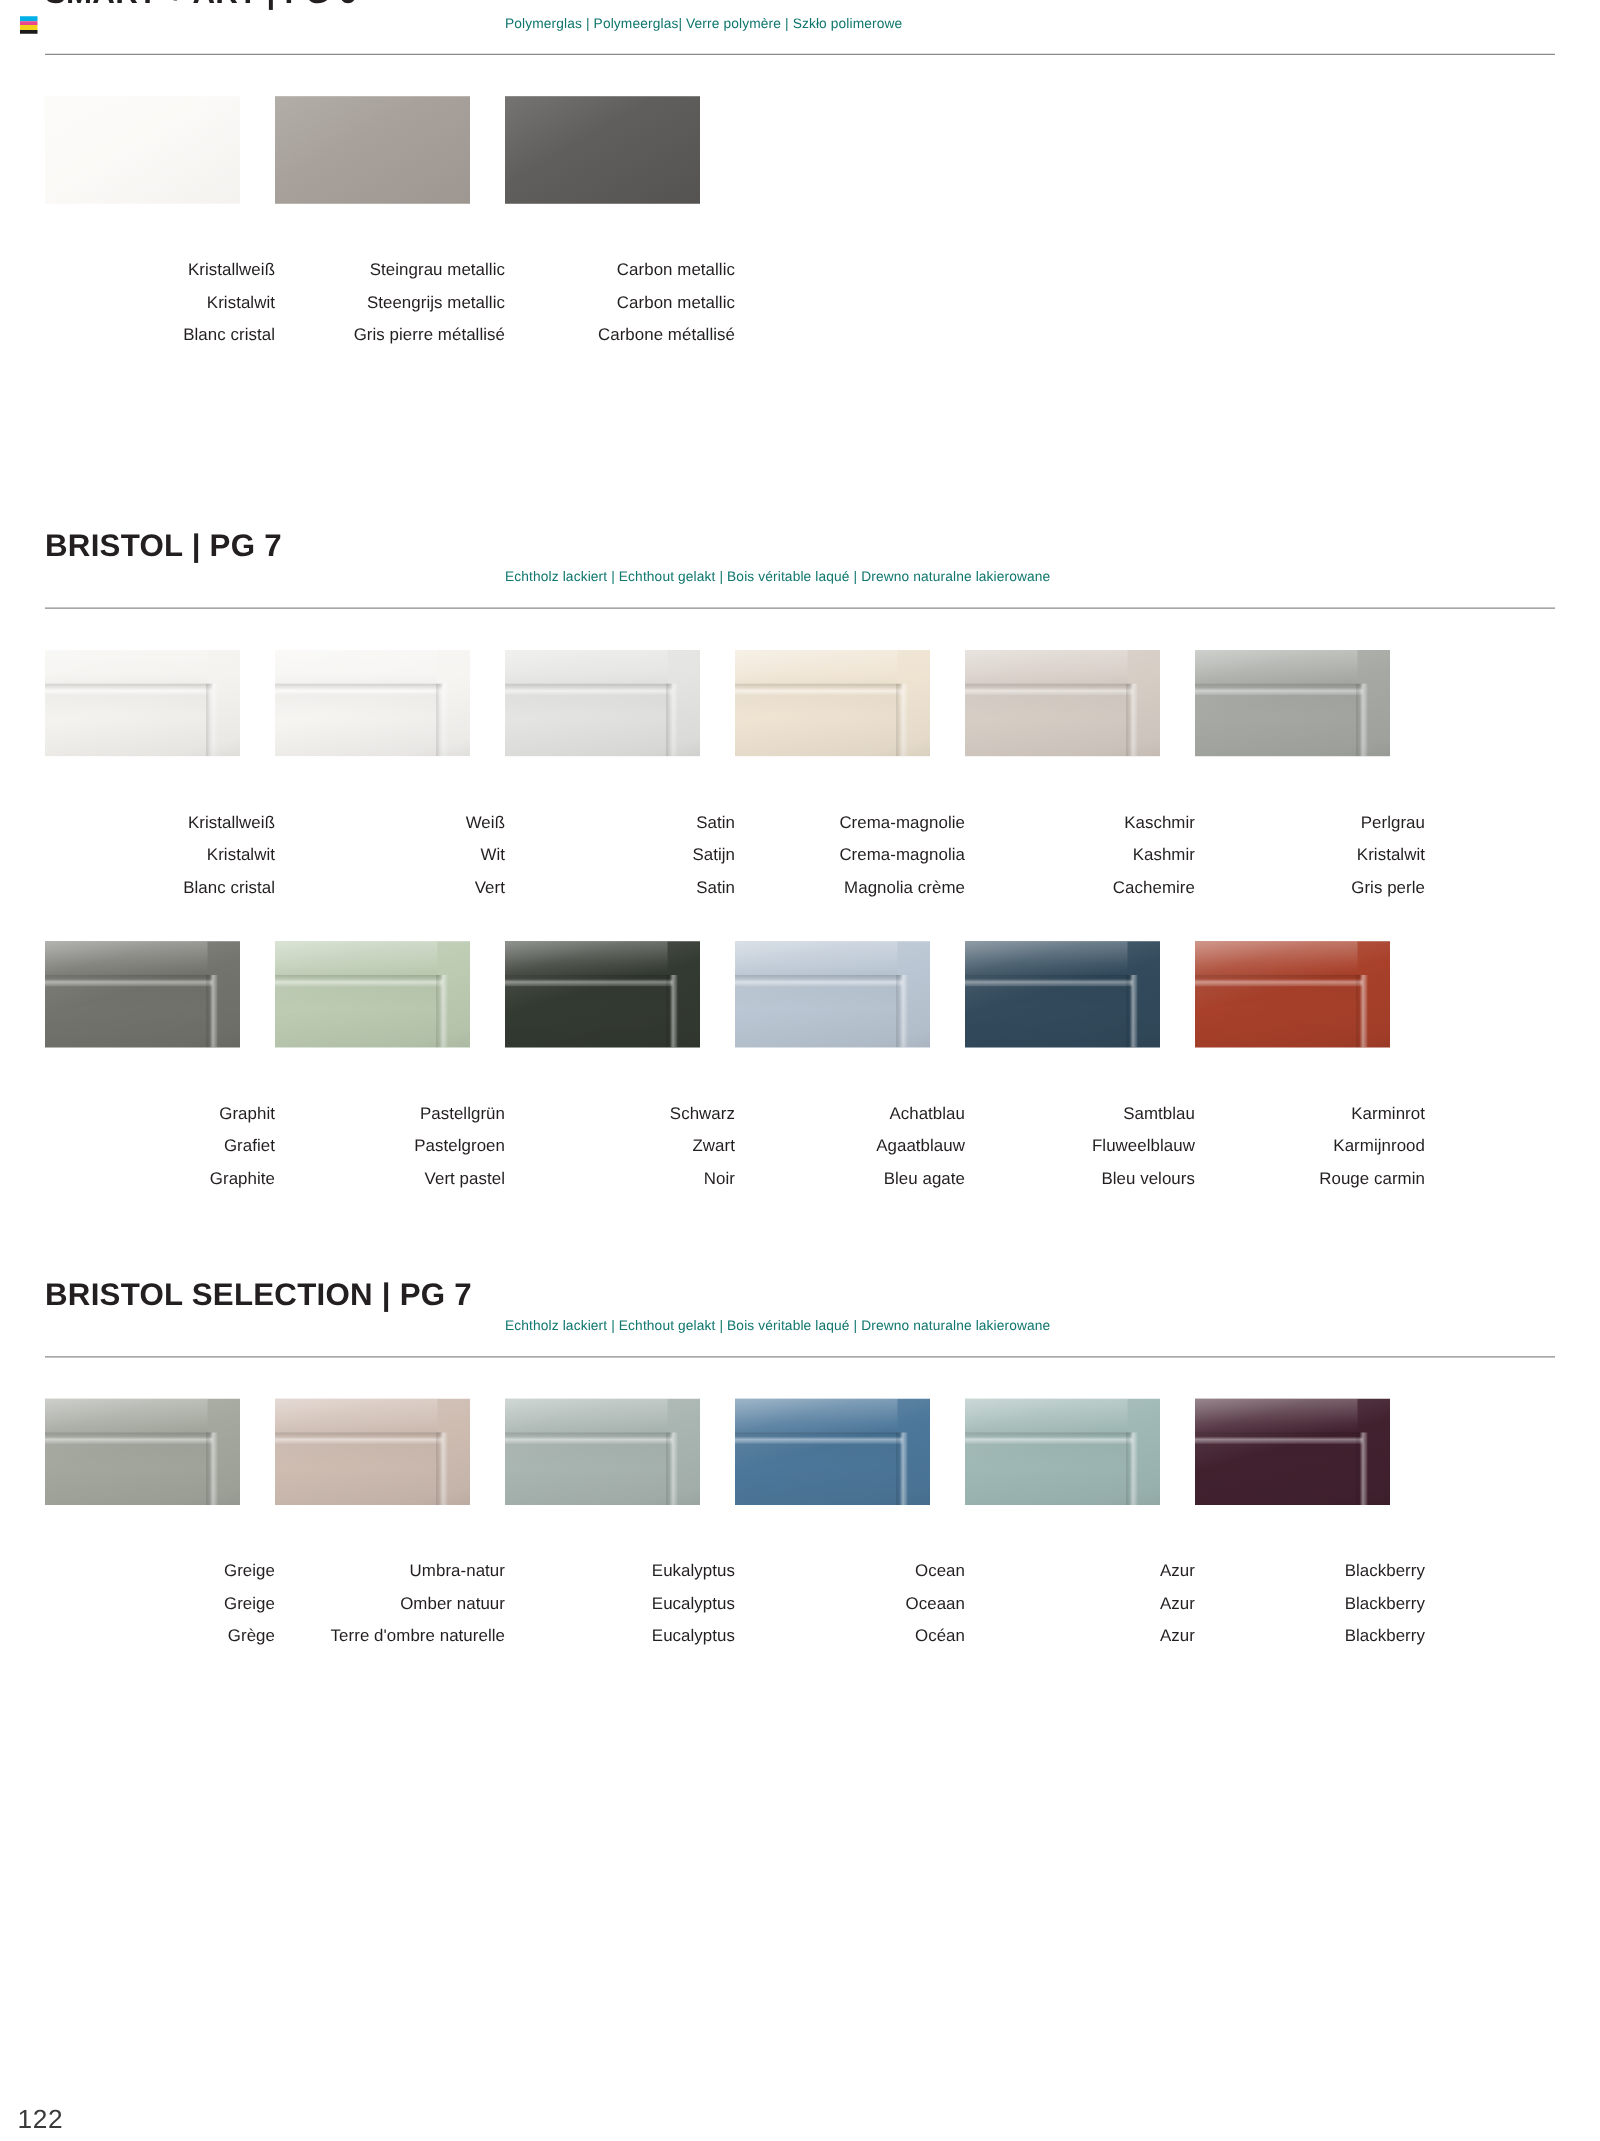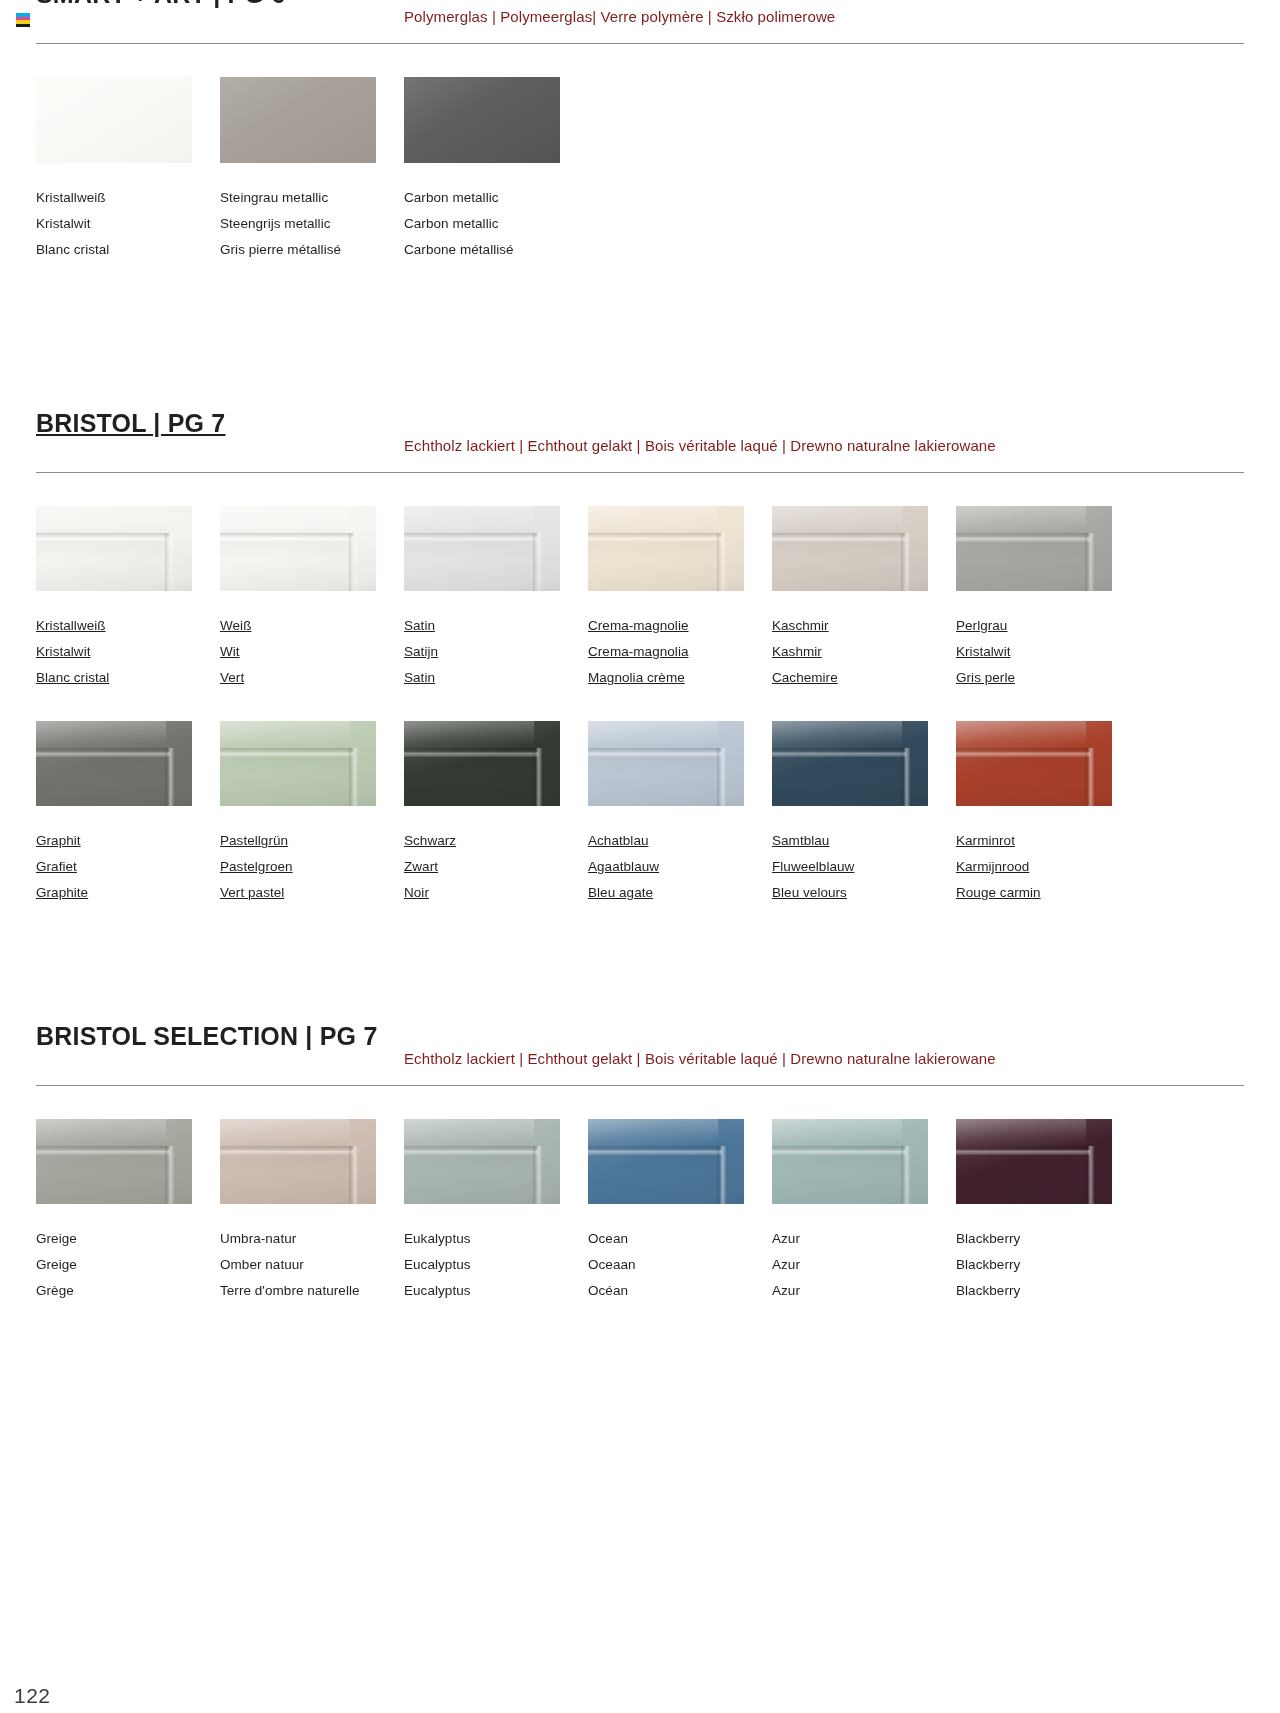--- a/index.html
+++ b/index.html
@@ -34,43 +34,43 @@
   
   .page {
     position: absolute;
     inset: 0;
     padding: 0 36px;
   }
 
   
   .section { position: absolute; left: 36px; right: 36px; }
   #section-smart      { top: -18px; }
-  #section-bristol    { top: 411px; text-decoration: underline; }
+  #section-bristol    { top: 425px; }
   #section-selection  { top: 1024px; }
 
   .section-head {
     display: flex;
     align-items: baseline;
     gap: 0;
     position: relative;
     height: 44px;
   }
   .section-title {
     font-size: 25px;
     font-weight: 700;
     letter-spacing: 0.2px;
     color: #231f20;
     white-space: nowrap;
     flex: 0 0 auto;
     line-height: 1;
   }
   .section-subtitle {
-    font-size: 15px;
+    font-size: 11px;
     font-weight: 400;
-    color: #7f1d1d;
+    color: #0f766e;
     white-space: nowrap;
     position: absolute;
     left: 368px;
     bottom: 1px;
     letter-spacing: 0.1px;
   }
   .rule {
     height: 1px;
     background: #8a8a8a;
     width: 100%;
@@ -152,21 +152,21 @@
   
   .flatfill { position:absolute; inset:0; }
   .flatfill .g {
     position:absolute; inset:0;
     background: linear-gradient(150deg,
         rgba(255,255,255,0.18) 0%,
         rgba(255,255,255,0.05) 40%,
         rgba(0,0,0,0.03) 100%);
   }
 
-  .names { margin-top: 22px; }
+  .names { margin-top: 40px; text-align: right; }
   .names .nm {
     font-size: 13.5px;
     line-height: 26px;
     color: #231f20;
     white-space: nowrap;
     letter-spacing: 0.05px;
   }
 
   
   .page-number {

